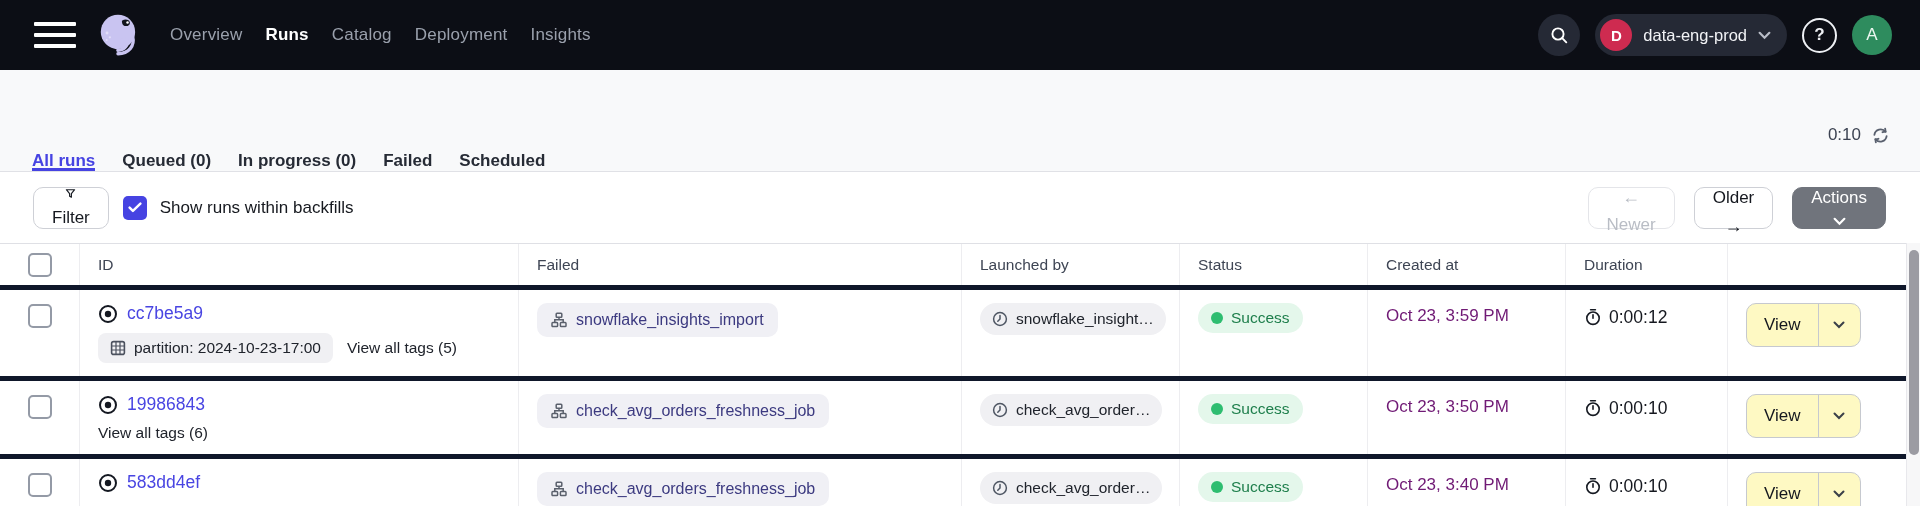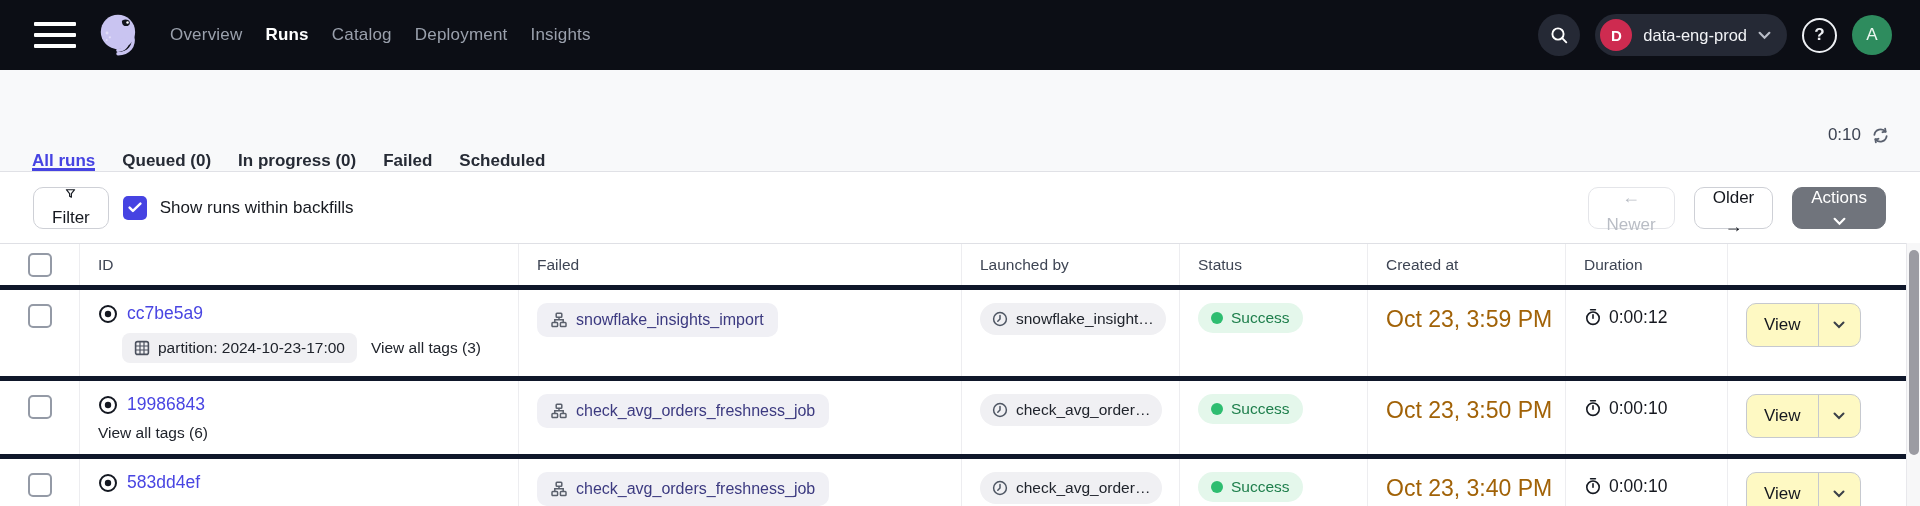--- a/index.html
+++ b/index.html
@@ -67,32 +67,32 @@
   .trow.r2 { height:78px; }
   .trow.r3 { height:78px; }
   .cell.check { display:flex; justify-content:center; padding-left:0; padding-top:0; }
   .trow.head .cell.check { align-items:center; }
   .body-check { padding-top:14px !important; align-items:flex-start !important; }
   .cell.body { padding-top:13px; }
   .idline { display:flex; align-items:center; gap:9px; }
   .run-link { font-size:17.5px; color:#4945e2; cursor:pointer; }
   .tagline { display:flex; align-items:center; gap:14px; margin-top:9px; }
   .tag-pill { display:flex; align-items:center; gap:8px; height:30px; padding:0 12px; border-radius:8px;
-              background:#f0f0f3; font-size:15.5px; color:#20242c;margin-left:24px; }
+              background:#f0f0f3; font-size:15.5px; color:#20242c; }
   .tags-link { font-size:15.5px; color:#20242c; cursor:pointer; }
   .job-pill { display:inline-flex; align-items:center; gap:9px; height:34px; padding:0 14px; border-radius:10px;
               background:#f0f0f5; font-size:16px; color:#3c3a80; cursor:pointer; max-width:420px; }
   .job-pill .txt { white-space:nowrap; overflow:hidden; }
   .launch-pill { display:inline-flex; align-items:center; gap:8px; height:32px; padding:0 12px; border-radius:16px;
                  background:#f0f0f3; font-size:15.5px; color:#20242c; max-width:186px; cursor:pointer; }
   .launch-pill .txt { white-space:nowrap; overflow:hidden; }
   .status-pill { display:inline-flex; align-items:center; gap:8px; height:30px; padding:0 13px; border-radius:15px;
                  background:#e4f7eb; font-size:15.5px; color:#1d7e4b; font-weight:500; }
   .status-dot { width:12px; height:12px; border-radius:50%; background:#2ebd70; }
-  .created { font-size:23px; color:#a16207; padding-top:16px !important; }
+  .created { font-size:17px; color:#701a75; padding-top:16px !important; }
   .duration { display:flex; align-items:flex-start; gap:7px; font-size:17.5px; color:#15181f; padding-top:17px !important; }
   .duration svg { margin-top:1px; }
   .view-btn { display:inline-flex; align-items:stretch; height:44px; border:1px solid #c6c9cf; border-radius:10px;
               overflow:hidden; background:#fef9c3; cursor:pointer; }
   .view-main { display:flex; align-items:center; padding:0 17px; font-size:17px; color:#15181f; }
   .view-split { width:1px; background:#c6c9cf; }
   .view-caret { width:41px; display:flex; align-items:center; justify-content:center; }
 
   
   .vscroll { position:absolute; top:243px; right:0; bottom:0; width:14px; background:#f7f7f8;
@@ -243,21 +243,21 @@
           <span class="run-link">cc7be5a9</span>
         </div>
         <div class="tagline">
           <span class="tag-pill">
             <svg width="16" height="16" viewBox="0 0 16 16">
               <rect x="1.6" y="1.6" width="12.8" height="12.8" rx="2" fill="none" stroke="#4b515e" stroke-width="1.6"></rect>
               <path d="M6 1.6v12.8M10 1.6v12.8M1.6 6h12.8M1.6 10h12.8" stroke="#4b515e" stroke-width="1.2"></path>
             </svg>
             <span>partition: 2024-10-23-17:00</span>
           </span>
-          <span class="tags-link">View all tags (3)</span>
+          <span class="tags-link">View all tags (5)</span>
         </div>
       </div>
       <div class="cell body">
         <span class="job-pill">
           <svg width="16" height="16" viewBox="0 0 16 16" fill="none" stroke="#5a606c" stroke-width="1.5">
             <rect x="5.2" y="1.2" width="5.6" height="4" rx="0.8"></rect>
               <rect x="1" y="10.6" width="5.6" height="4" rx="0.8"></rect>
               <rect x="9.4" y="10.6" width="5.6" height="4" rx="0.8"></rect>
               <path d="M8 5.2v2.6M3.8 10.6V7.8h8.4v2.8"></path>
           </svg>

